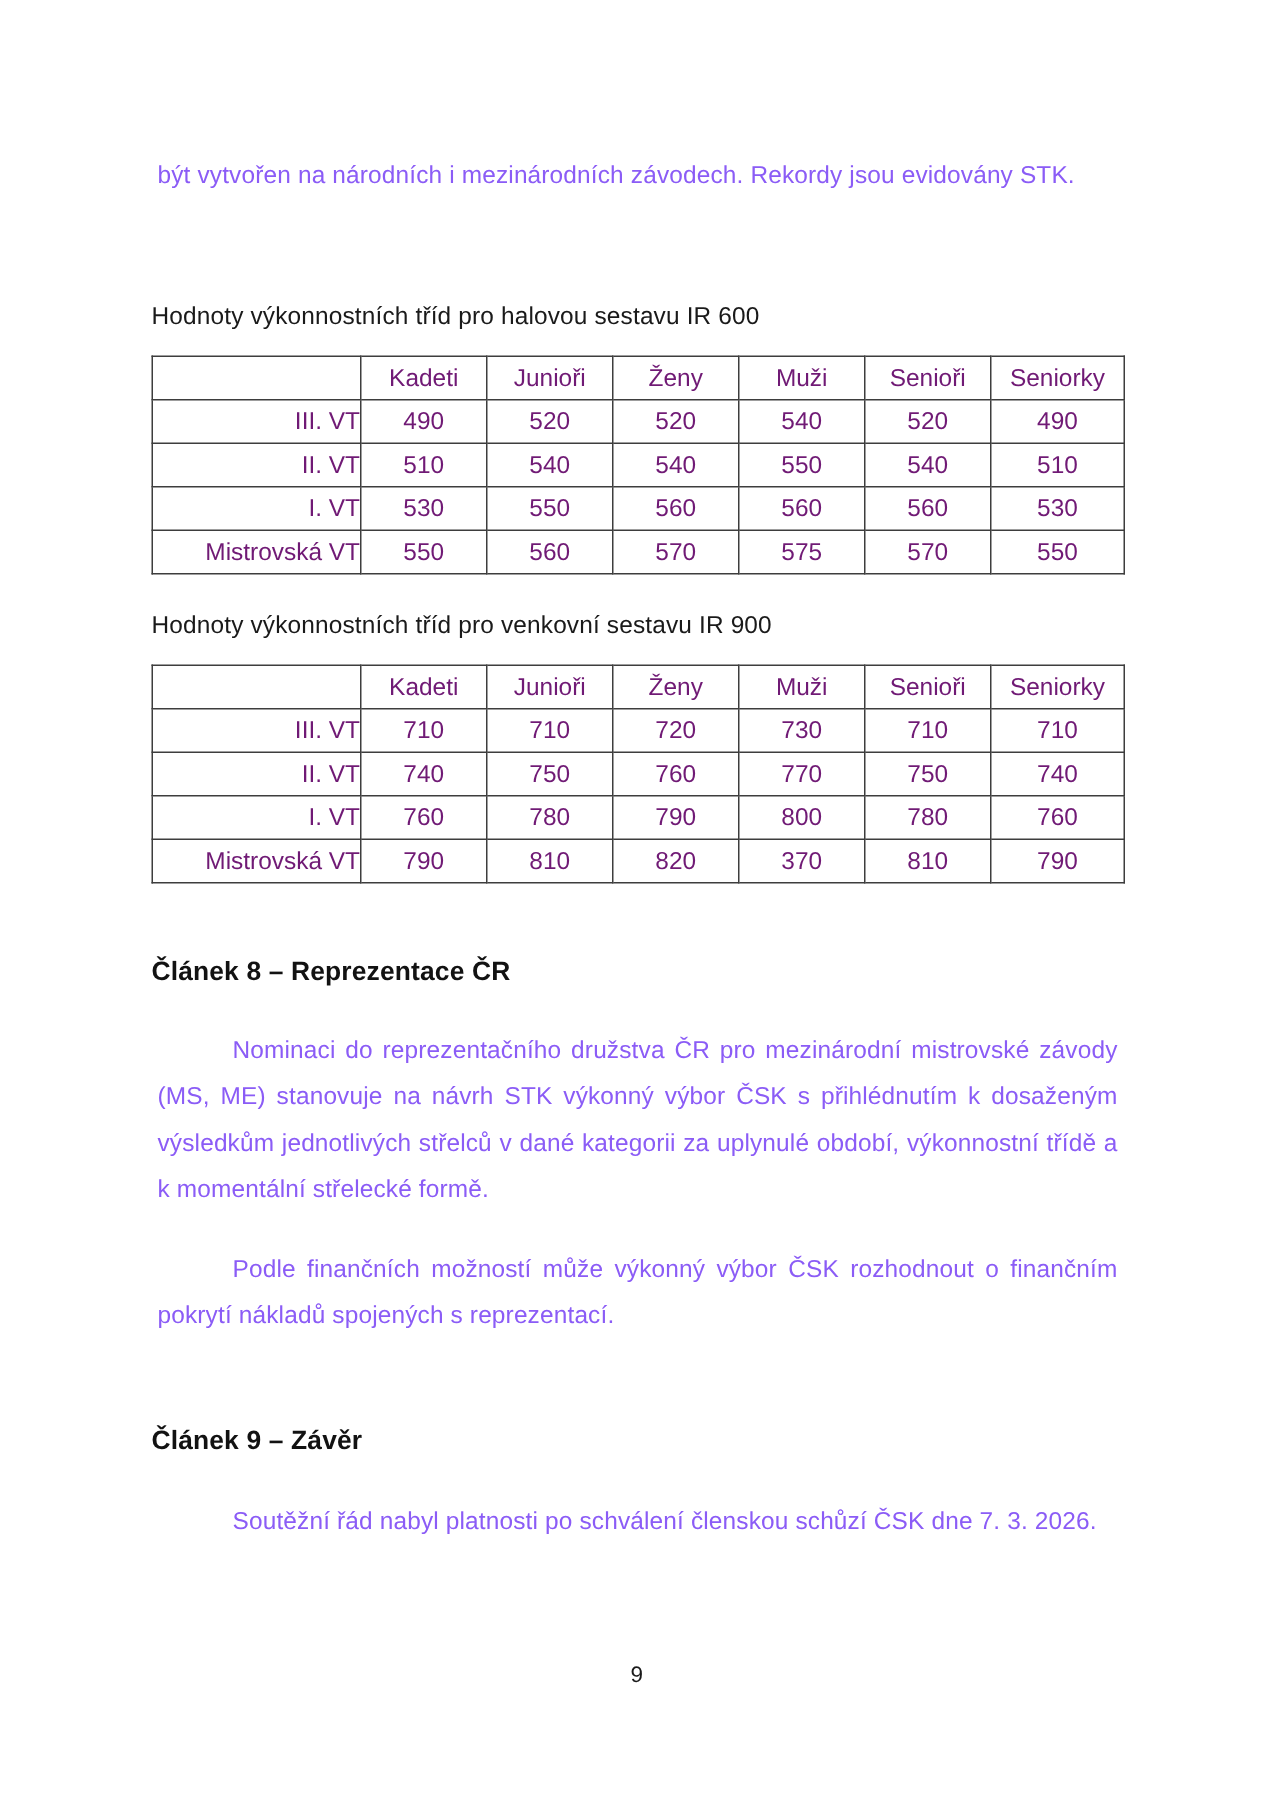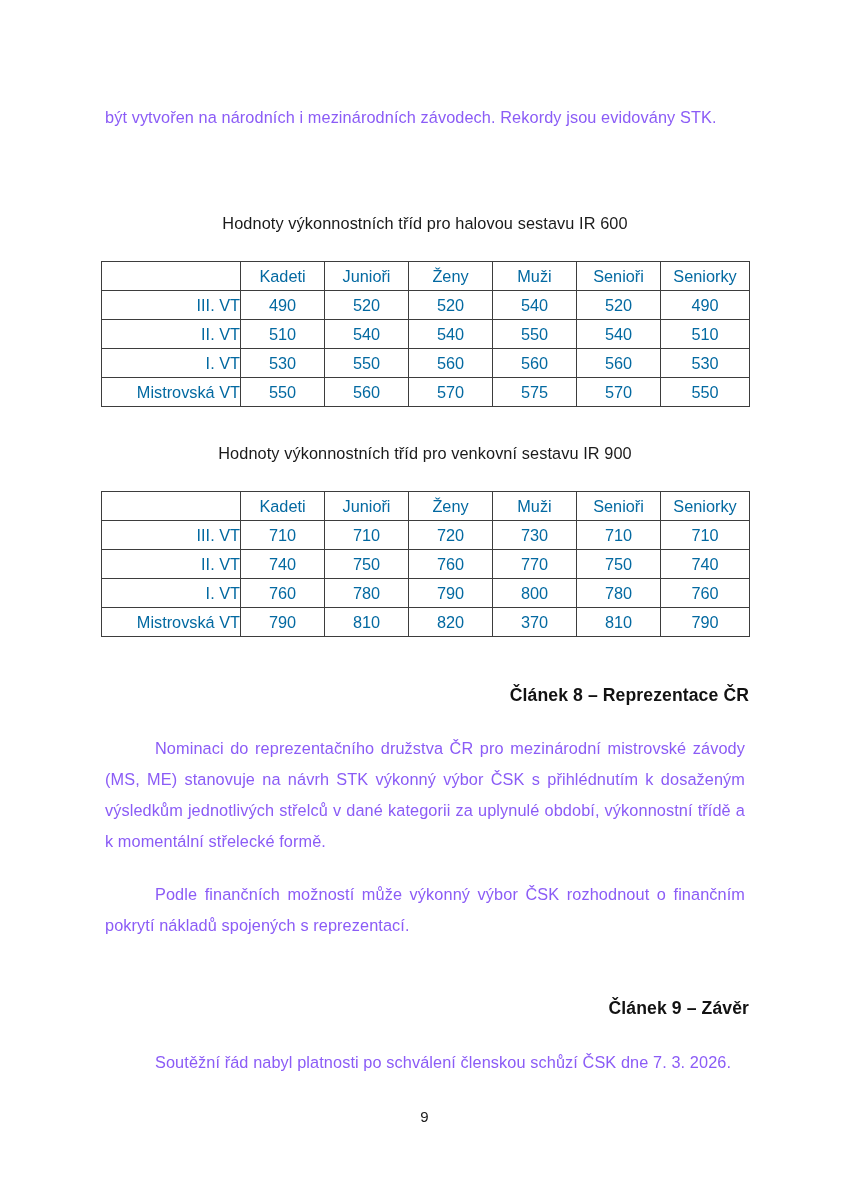--- a/index.html
+++ b/index.html
@@ -36,45 +36,45 @@
   }
   p.body.indent {
     text-indent: 50px;
   }
   p.body.noindent {
     text-indent: 0;
   }
 
   
   .caption {
-    margin: 12px;
+    margin: 0;
     font-size: 16.3px;
     line-height: 24px;
     color: #1a1a1a;
-    text-align: center;
+    text-align: left;
     letter-spacing: 0.1px;
   }
 
   
   h2.article {
     margin: 0;
     font-size: 17.6px;
     font-weight: bold;
-    text-align: right;
+    text-align: left;
     color: #121212;
     letter-spacing: 0.1px;
   }
 
   
   table.vt {
     border-collapse: collapse;
     width: 648px;
     table-layout: fixed;
     font-size: 16.3px;
-    color: #0369a1;
+    color: #701a75;
   }
   table.vt td, table.vt th {
     border: 1px solid #3d3d3d;
     height: 28px;
     padding: 0;
     font-weight: normal;
     text-align: center;
     vertical-align: middle;
     line-height: 20px;
   }

